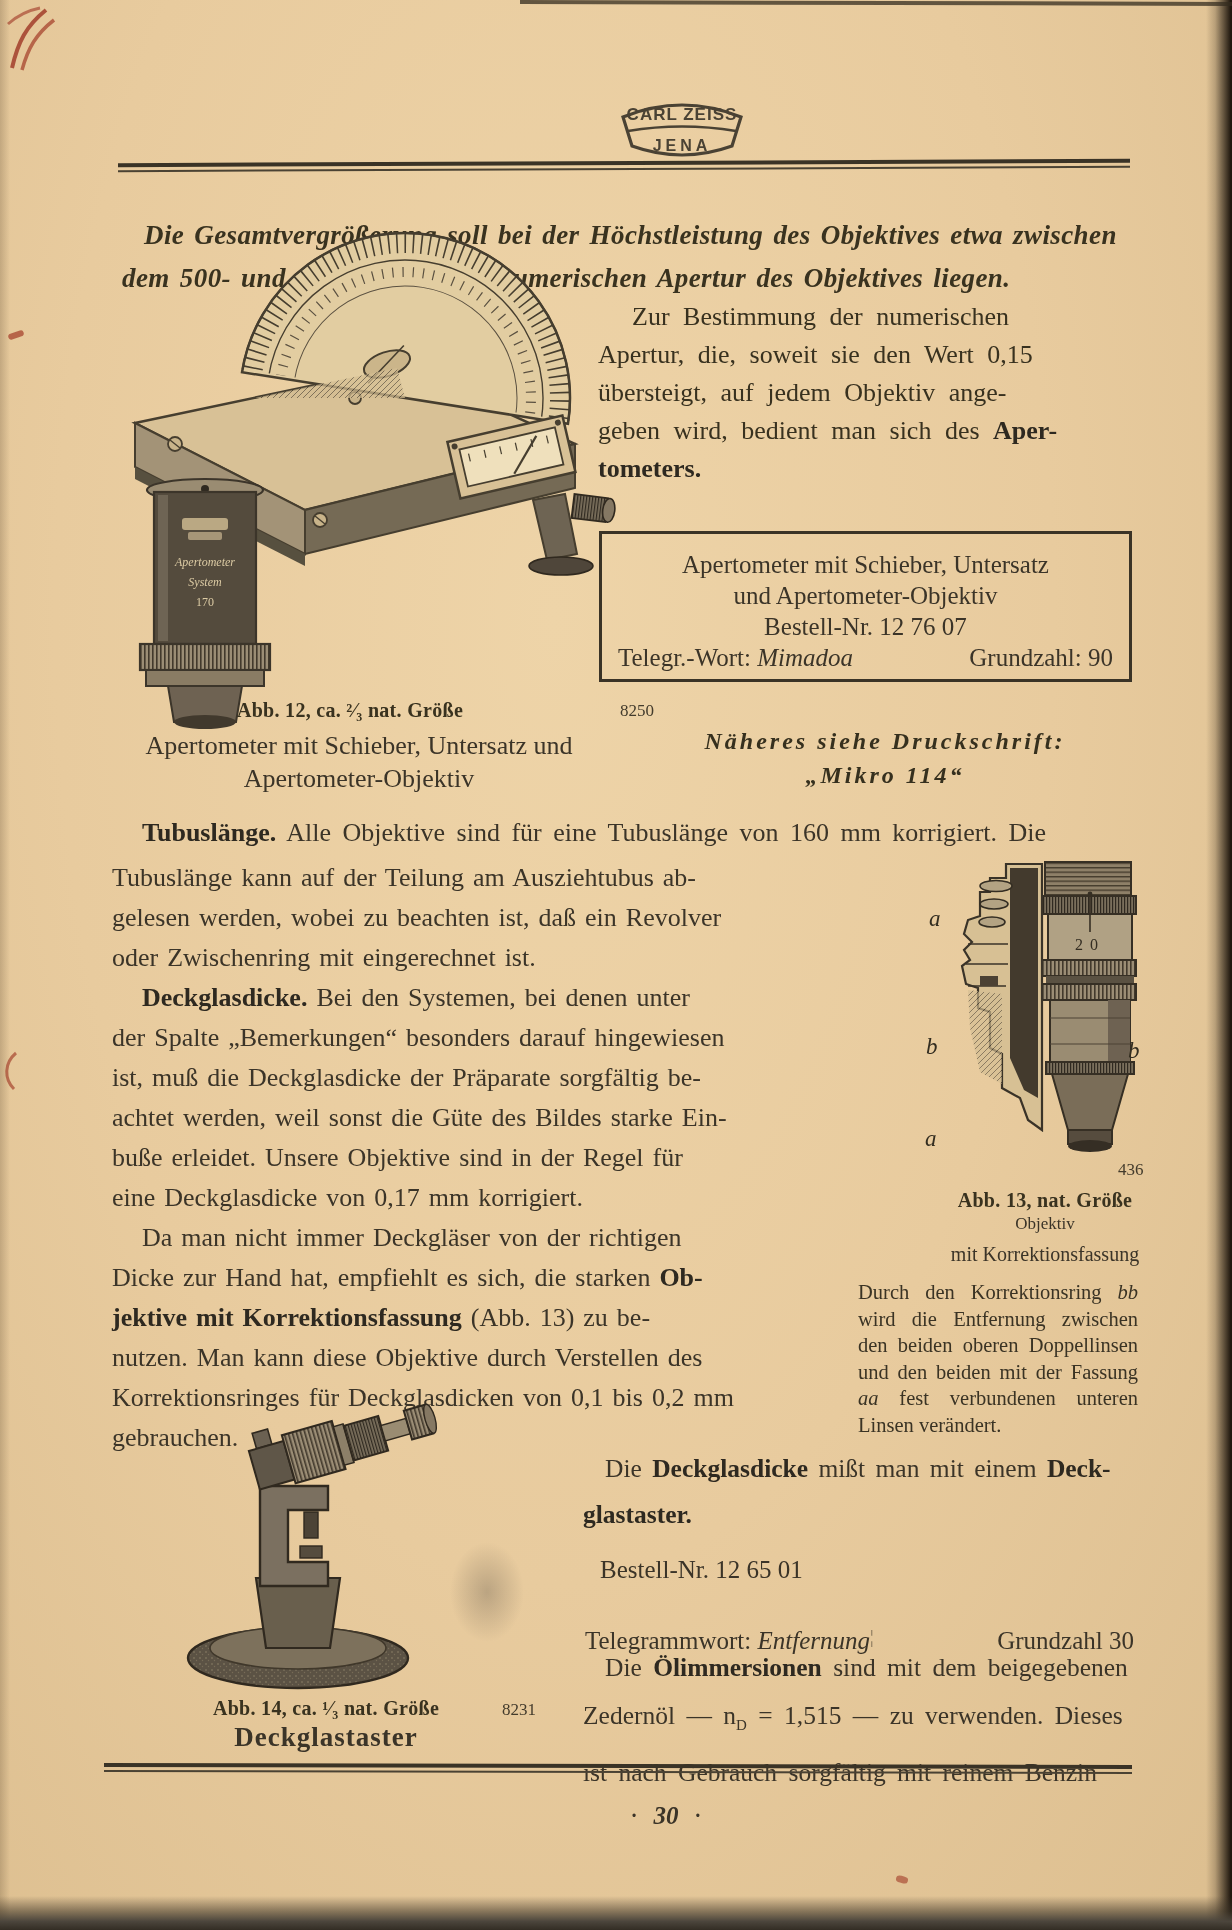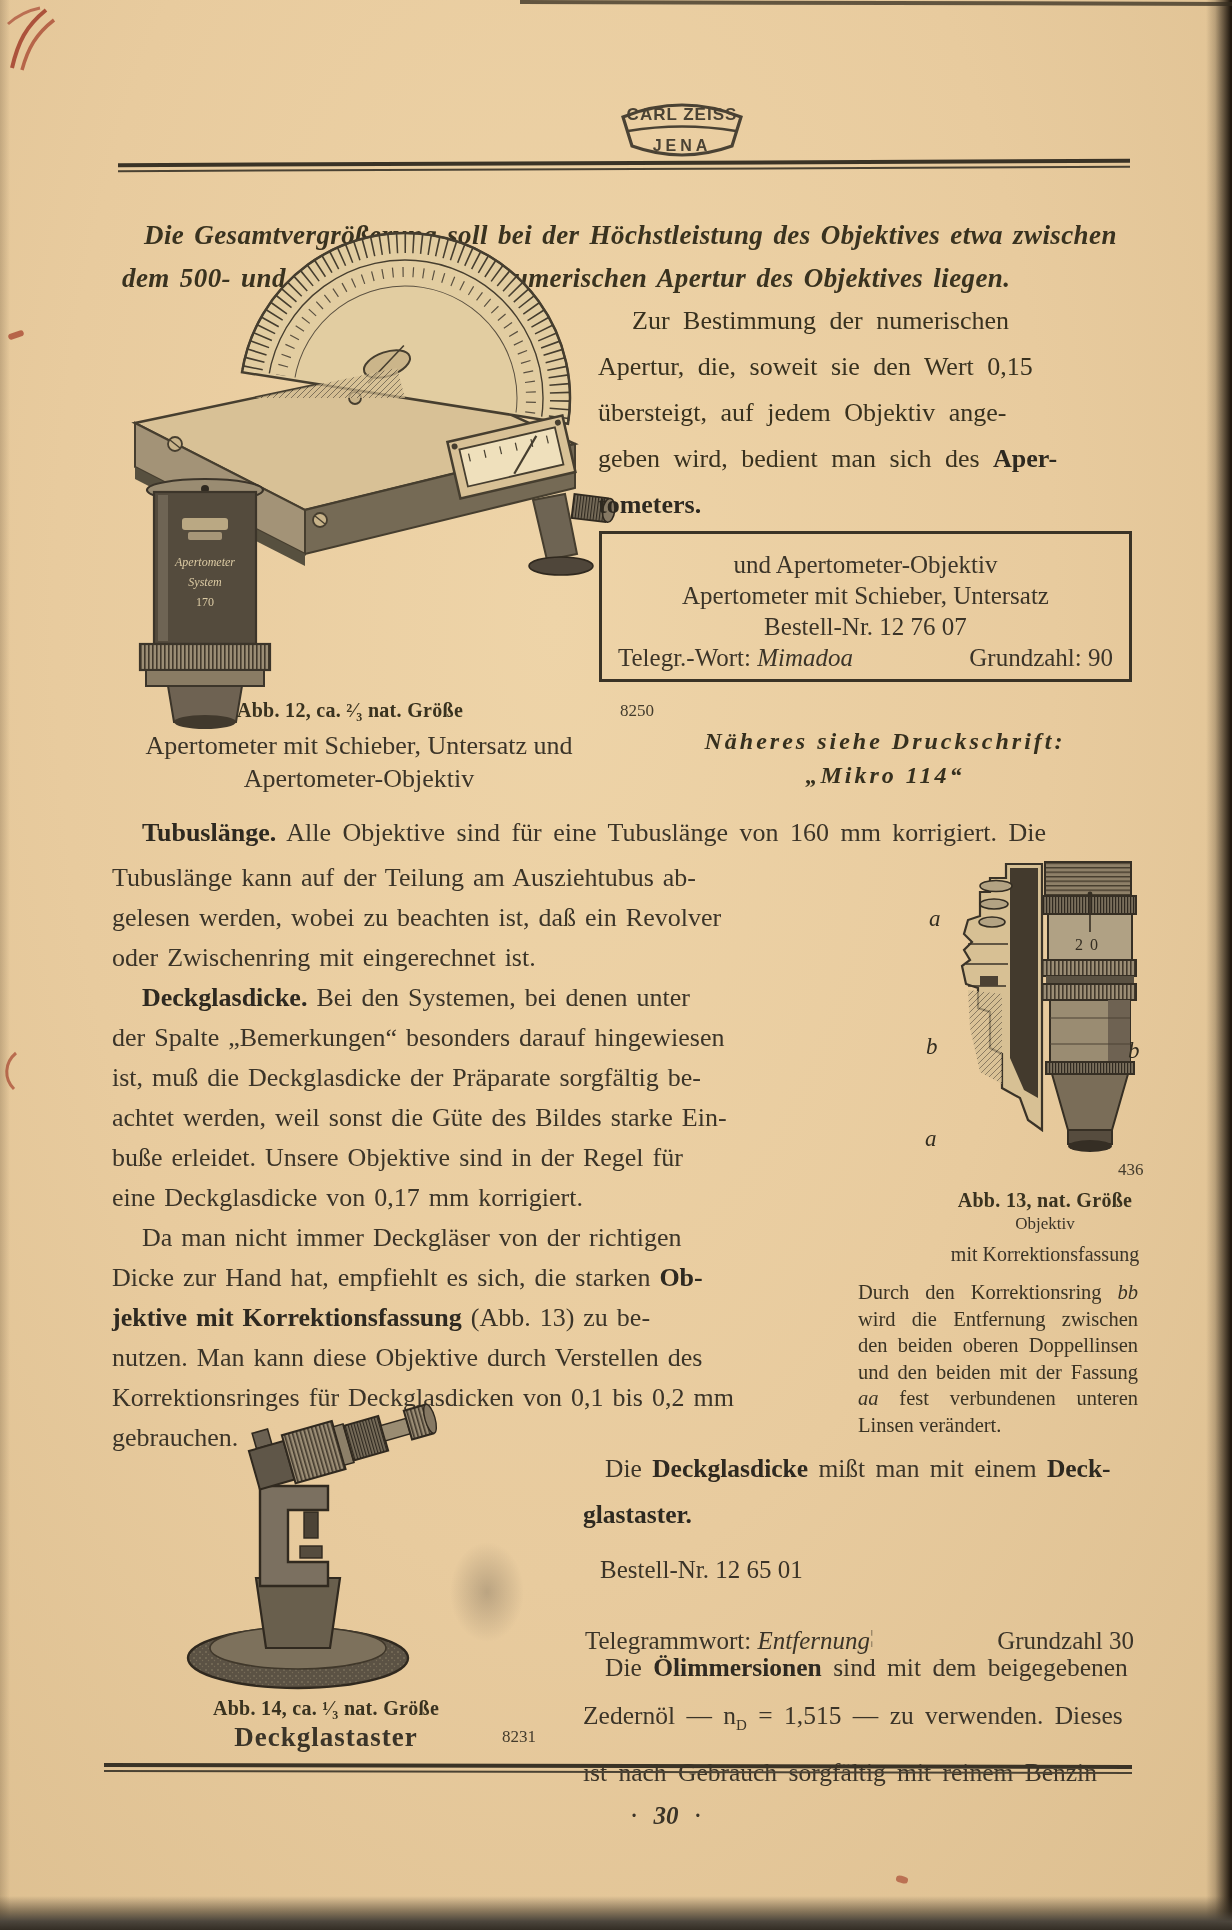--- a/index.html
+++ b/index.html
@@ -23,21 +23,21 @@
   .rule .r2{height:1.5px;background:#4a4233;margin-top:3px;}
   .rule-top{left:118px;top:161px;width:1012px;transform:rotate(-.25deg);}
   .rule-bottom{left:104px;top:1764px;width:1028px;transform:rotate(.1deg);}
   .smudge{left:450px;top:1542px;width:74px;height:100px;border-radius:50%;
     background:radial-gradient(closest-side,rgba(92,82,70,.32),rgba(92,82,70,0));}
   
   .logo{left:615px;top:89px;width:134px;height:74px;}
   
   .intro{left:122px;top:214px;width:1012px;font-style:italic;font-weight:600;font-size:27px;
     line-height:43px;white-space:pre-line;text-indent:22px;word-spacing:3px;letter-spacing:.4px;color:#39321f;}
-  .para-right{left:598px;top:298px;width:540px;font-size:26px;line-height:46px;white-space:pre-line;
+  .para-right{left:598px;top:298px;width:540px;font-size:26px;line-height:38px;white-space:pre-line;
     text-indent:34px;word-spacing:7px;color:#38311f;}
   .order-box{left:599px;top:531px;width:533px;height:151px;border:3px solid #3a3326;box-sizing:border-box;
     text-align:center;font-size:25px;line-height:31px;padding-top:15px;}
   .order-box .row4{display:flex;justify-content:space-between;padding:0 16px;}
   .cap-size{font-size:20px;font-weight:700;letter-spacing:.3px;color:#39321f;}
   .cap12size{left:150px;top:699px;width:400px;text-align:center;}
   .negnum{font-size:17px;color:#433b2c;}
   .neg8250{left:620px;top:701px;}
   .cap12{left:116px;top:729px;width:486px;text-align:center;font-size:26px;line-height:33px;white-space:pre-line;}
   .note{left:638px;top:724px;width:494px;text-align:center;font-style:italic;font-weight:700;
@@ -56,21 +56,21 @@
   .korr{left:858px;top:1279px;width:280px;font-size:20.5px;line-height:26.5px;text-align:justify;color:#3a3324;}
   .p-taster{left:583px;top:1446px;width:554px;font-size:25.5px;line-height:46px;white-space:pre-line;
     text-indent:22px;word-spacing:4px;}
   .bestell2{left:600px;top:1556px;width:514px;text-align:left;font-size:25px;}
   .telegram{left:585px;top:1627px;width:549px;display:flex;justify-content:space-between;font-size:25px;}
   .telemark{opacity:.65;font-size:18px;vertical-align:6px;}
   .p-oel{left:583px;top:1644px;width:554px;font-size:25.5px;line-height:48px;white-space:pre-line;
     text-indent:22px;word-spacing:5px;}
   .p-oel sub{font-size:15px;}
   .cap14size{left:178px;top:1697px;width:296px;text-align:center;}
-  .neg8231{left:502px;top:1700px;margin-top:27px;}
+  .neg8231{left:502px;top:1700px;}
   .cap14{left:178px;top:1722px;width:296px;text-align:center;font-size:27px;font-weight:600;letter-spacing:1px;}
   .pageno{left:566px;top:1802px;width:200px;text-align:center;font-size:25px;font-style:italic;font-weight:600;}
   .pageno .orn{font-style:normal;font-weight:700;font-size:20px;margin:0 16px;vertical-align:2px;}
   .fig{overflow:visible;}
 </style>
 </head>
 <body>
 
 <div class="page">
 
@@ -199,22 +199,22 @@
     </g>
   </svg>
 
   <p class="abs para-right" style="margin:0"><span>Zur Bestimmung der numerischen
 Apertur, die, soweit sie den Wert 0,15
 übersteigt, auf jedem Objektiv ange-
 geben wird, bedient man sich des </span><b>Aper-
 tometers.</b></p>
 
   <div class="abs order-box">
+    <div>Apertometer mit Schieber, Untersatz</div>
     <div>und Apertometer-Objektiv</div>
-    <div>Apertometer mit Schieber, Untersatz</div>
     <div>Bestell-Nr. 12 76 07</div>
     <div class="row4">
       <span><span>Telegr.-Wort: </span><i>Mimadoa</i></span>
       <span>Grundzahl: 90</span>
     </div>
   </div>
 
   <div class="abs cap-size cap12size">Abb. 12, ca. ²⁄₃ nat. Größe</div>
   <div class="abs negnum neg8250">8250</div>
   <div class="abs cap12">Apertometer mit Schieber, Untersatz und

